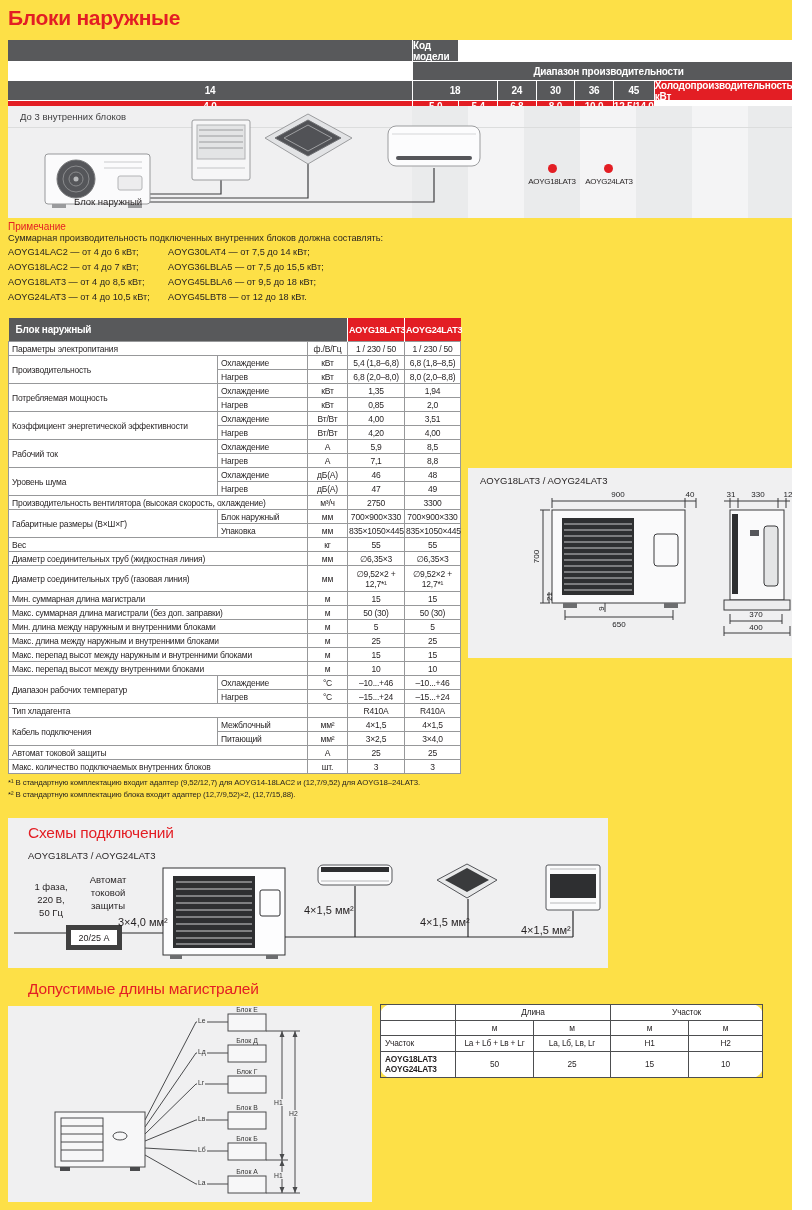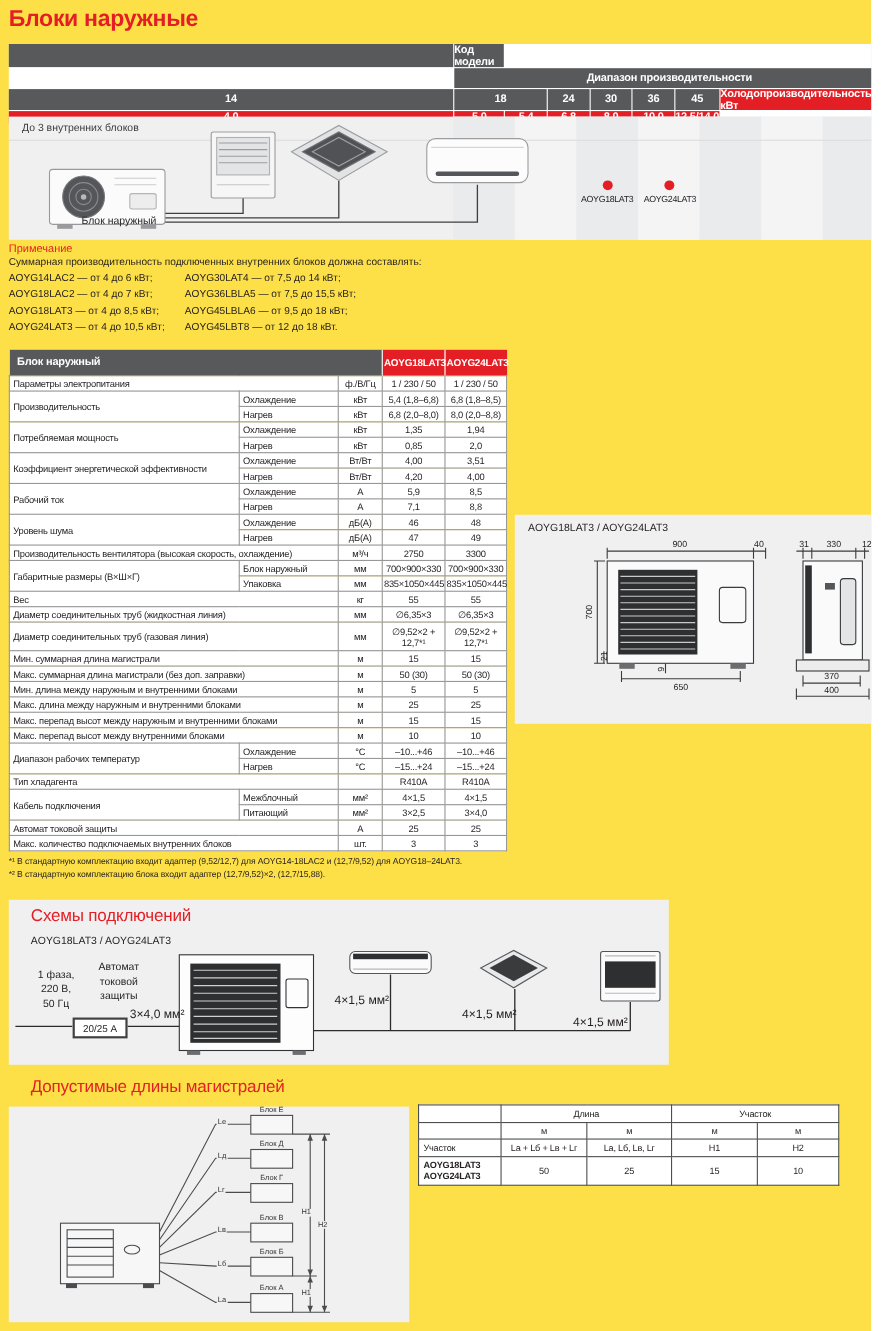--- a/index.html
+++ b/index.html
@@ -56,32 +56,32 @@
   .dims-title{position:absolute;left:12px;top:7px;font-size:9.5px;}
   .dimlbl{position:absolute;font-size:8px;color:#232325;text-align:center;}
   .rot{transform:rotate(-90deg);transform-origin:center;}
 
   
   .wiring{position:absolute;left:8px;top:818px;width:600px;height:150px;background:#f0f0f1;}
   .sec-title{position:absolute;font-size:15.5px;color:#e31e24;letter-spacing:-0.2px;}
   .wir-sub{position:absolute;left:20px;top:32px;font-size:9.5px;}
   .wir-power{position:absolute;left:20px;top:62px;width:46px;text-align:center;font-size:9.5px;line-height:13px;}
   .wir-breaker{position:absolute;left:72px;top:55px;width:56px;text-align:center;font-size:9.5px;line-height:13px;}
-  .wir-box{position:absolute;left:58px;top:107px;width:46px;height:15px;background:#fff;border:2px solid #404040;
+  .wir-box{position:absolute;left:58px;top:107px;width:46px;height:15px;background:#fff;border:5px solid #404040;
            display:flex;align-items:center;justify-content:center;font-size:9px;}
   .wir-cable{position:absolute;font-size:11px;}
 
   
   .len-panel{position:absolute;left:8px;top:1006px;width:364px;height:196px;background:#f0f0f1;}
   .ulbl{position:absolute;left:220px;width:38px;text-align:center;font-size:6.8px;color:#333;}
   .plbl{position:absolute;left:189px;font-size:6.8px;color:#333;background:#f0f0f1;padding:0 1px;}
   .hlbl{position:absolute;font-size:6.8px;color:#333;background:#f0f0f1;padding:0 1px;}
 
   table.len{position:absolute;left:380px;top:1004px;width:382px;border-collapse:collapse;table-layout:fixed;
-            font-size:8.3px;line-height:10.5px;letter-spacing:-0.2px;background:#fff;}
+            font-size:8.3px;line-height:10.5px;letter-spacing:-0.2px;background:#fff;border-radius:12px;}
   .len td{border:1px solid #4d4e50;text-align:center;padding:2px 2px;vertical-align:middle;}
   .len .left{text-align:left;padding-left:4px;}
   .len .bold{font-weight:bold;}
 </style>
 </head>
 <body>
 
 <div class="page">
 
   <h1 class="title">Блоки наружные</h1>

